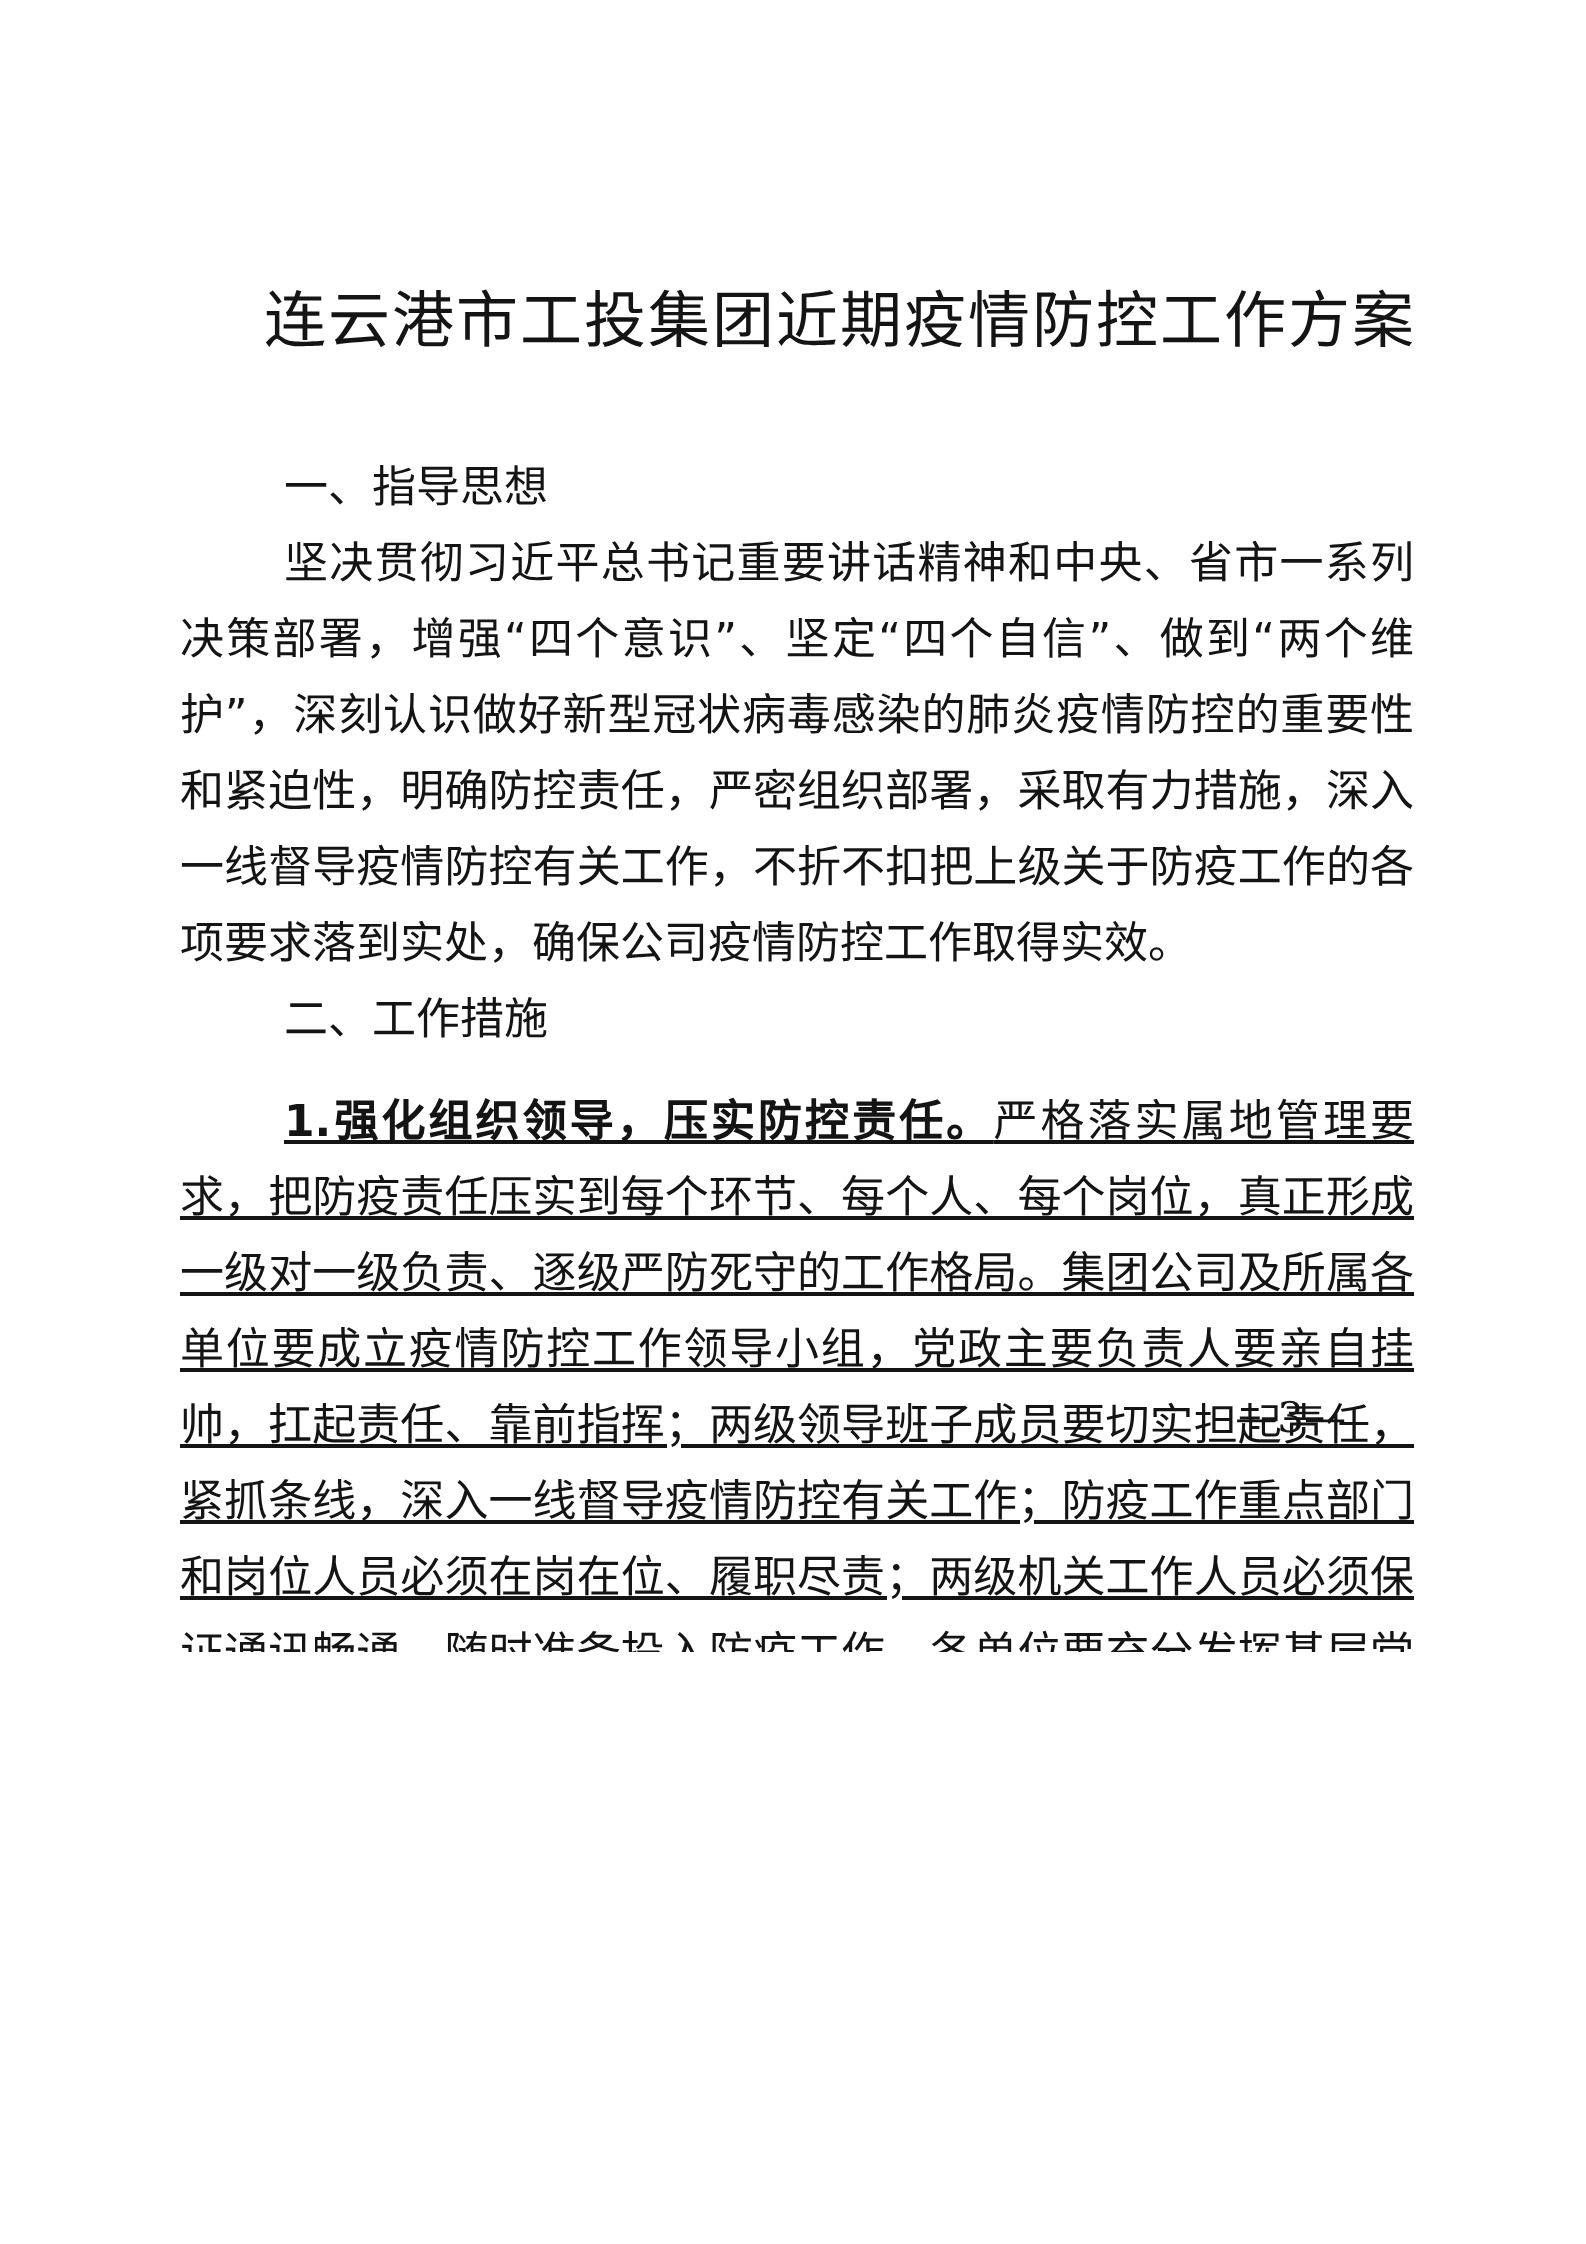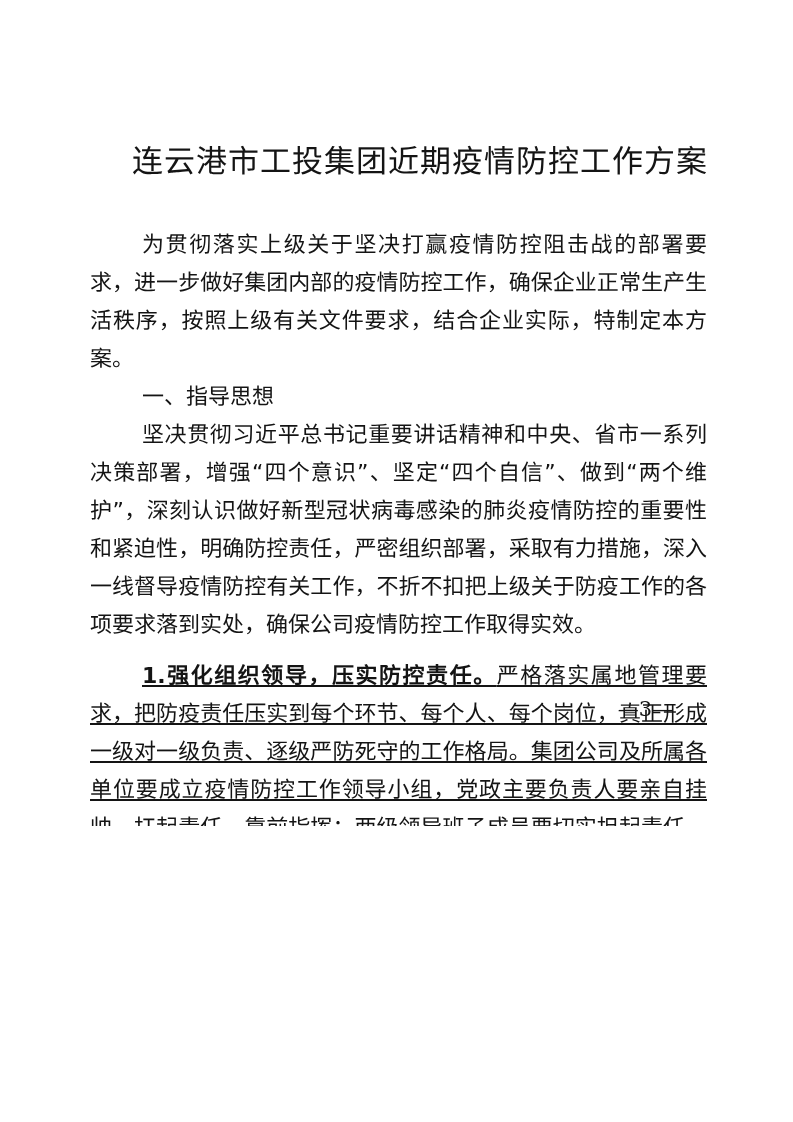--- a/index.html
+++ b/index.html
@@ -68,25 +68,25 @@
   }
 </style>
 </head>
 <body>
 
 <div class="page">
   <div class="content">
 
     <h1 class="doc-title">连云港市工投集团近期疫情防控工作方案</h1>
 
-    <p class="para">为贯彻落实上级关于坚决打赢疫情防控阻击战的部署要求，进一步做好集团内部的疫情防控工作，确保企业正常生产生活秩序，按照上级有关文件要求，结合企业实际，特制定本方案。</p>
 
     <p class="heading">一、指导思想</p>
 
     <p class="para">坚决贯彻习近平总书记重要讲话精神和中央、省市一系列决策部署，增强“四个意识”、坚定“四个自信”、做到“两个维护”，深刻认识做好新型冠状病毒感染的肺炎疫情防控的重要性和紧迫性，明确防控责任，严密组织部署，采取有力措施，深入一线督导疫情防控有关工作，不折不扣把上级关于防疫工作的各项要求落到实处，确保公司疫情防控工作取得实效。</p>
 
+    <p class="heading">二、工作措施</p>
 
     <p class="para measure"><span class="lead-bold">1.强化组织领导，压实防控责任。</span><span>严格落实属地管理要求，把防疫责任压实到每个环节、每个人、每个岗位，真正形成一级对一级负责、逐级严防死守的工作格局。集团公司及所属各单位要成立疫情防控工作领导小组，党政主要负责人要亲自挂帅，扛起责任、靠前指挥；两级领导班子成员要切实担起责任，紧抓条线，深入一线督导疫情防控有关工作；防疫工作重点部门和岗位人员必须在岗在位、履职尽责；两级机关工作人员必须保证通讯畅通，随时准备投入防疫工作。各单位要充分发挥基层党组织和</span></p>
 
   </div>
 
   <div class="page-number">—3—</div>
 </div>
 
 </body></html>

